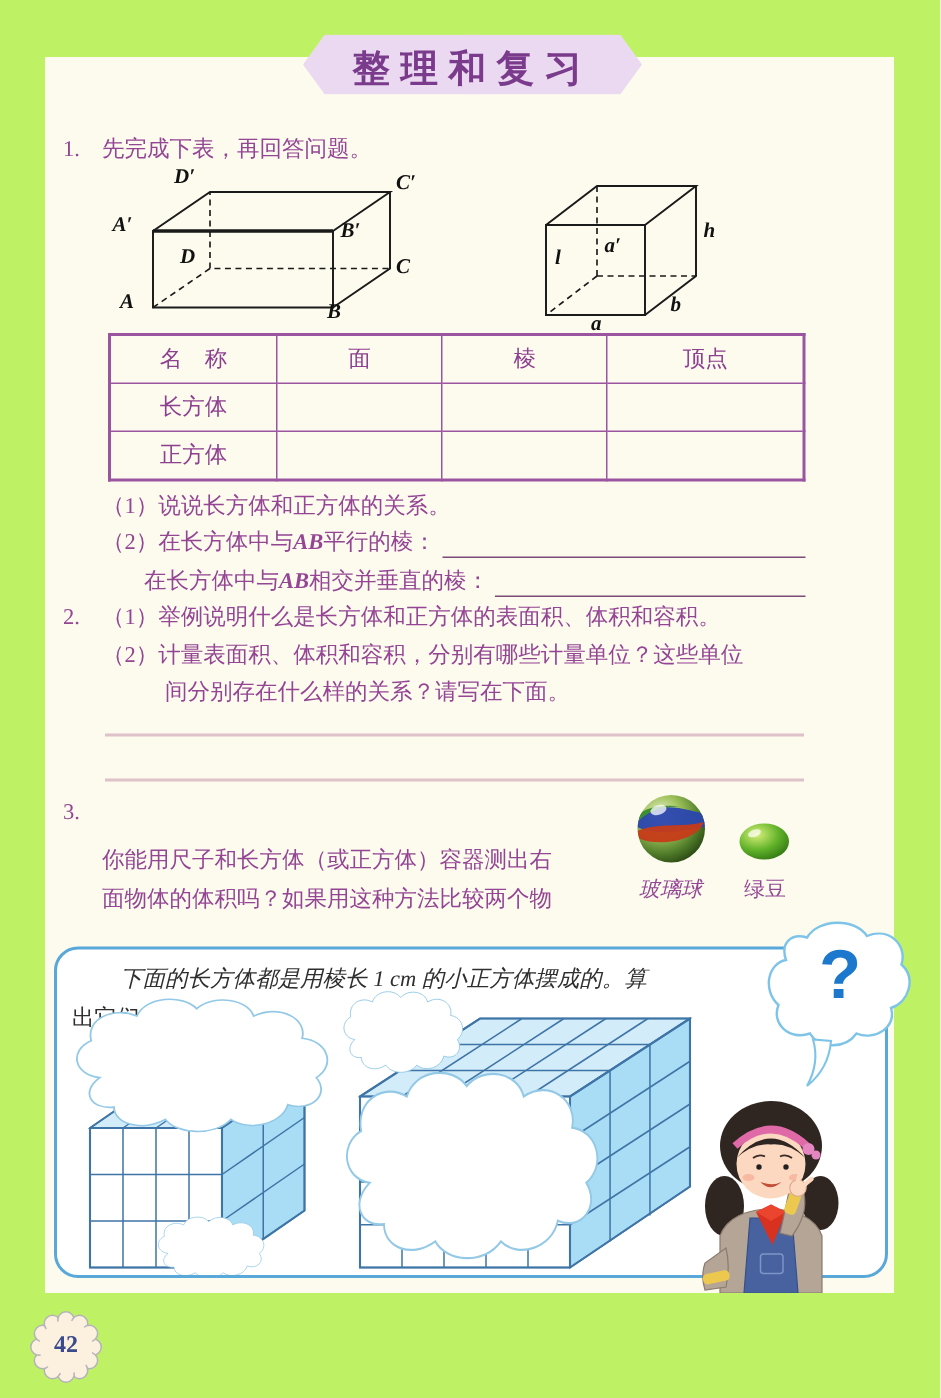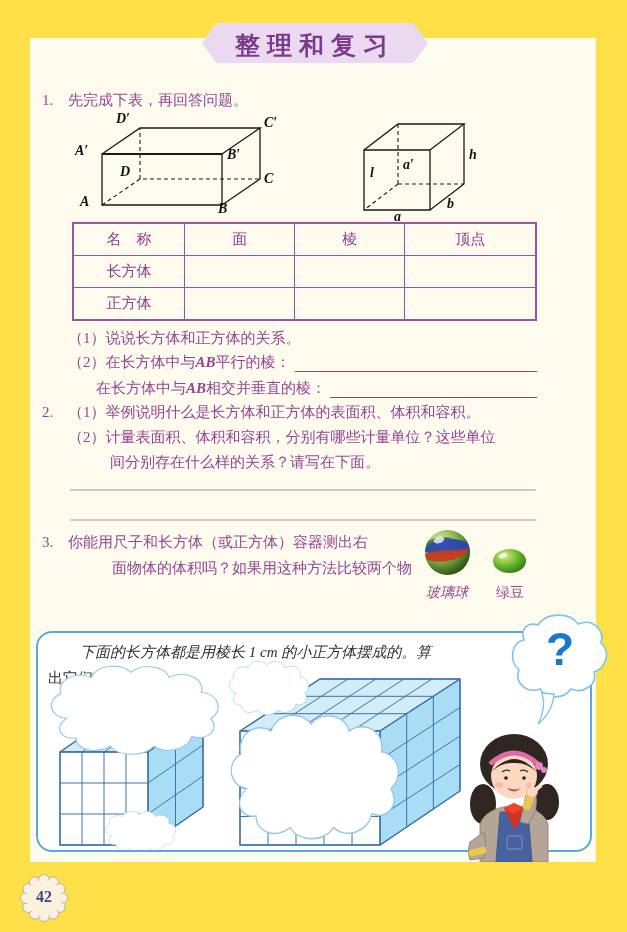--- a/index.html
+++ b/index.html
@@ -1,16 +1,16 @@
 <!DOCTYPE html>
 <html><head>
 <meta charset="utf-8">
 <style>
   html,body{margin:0;padding:0;background:#ffffff;}
-  .page{position:relative;width:627px;height:932px;background:#fde047;overflow:hidden;
+  .page{position:relative;width:627px;height:932px;background:#bef264;overflow:hidden;
         font-family:"Liberation Serif","DejaVu Serif",serif;}
   .paper{position:absolute;left:30px;top:38px;width:566px;height:824px;background:#fcfbee;}
   .abs{position:absolute;}
   .t{color:#944594;font-size:15px;line-height:20px;white-space:nowrap;}
   .num{display:inline-block;width:26px;}
   .ital{font-style:italic;font-weight:bold;}
   
   .banner{position:absolute;left:202px;top:23px;width:226px;height:40px;}
   .hex{position:absolute;top:0;width:132px;height:40px;background:#ead9f1;
        clip-path:polygon(0 50%,11% 0,89% 0,100% 50%,89% 100%,11% 100%);}
@@ -137,22 +137,22 @@
   <div class="abs t" style="left:42px;top:402px;">
     <span class="num">2.</span><span>（1）举例说明什么是长方体和正方体的表面积、体积和容积。</span>
   </div>
   <div class="abs t" style="left:68px;top:427px;">（2）计量表面积、体积和容积，分别有哪些计量单位？这些单位</div>
   <div class="abs t" style="left:110px;top:452px;">间分别存在什么样的关系？请写在下面。</div>
   <div class="abs ansline" style="left:70px;top:489px;width:466px;"></div>
   <div class="abs ansline" style="left:70px;top:519px;width:466px;"></div>
 
   <div class="abs t" style="left:42px;top:530px;line-height:25.5px;">
     <span class="num" style="vertical-align:top;">3.</span><span style="display:inline-block;vertical-align:top;">
-      <span style="display:block;">你能用尺子和长方体（或正方体）容器测出右</span>
-      <span style="display:block;margin-left:44px;">面物体的体积吗？如果用这种方法比较两个物</span>
+      <span style="display:block;margin-top:32px;">你能用尺子和长方体（或正方体）容器测出右</span>
+      <span style="display:block;">面物体的体积吗？如果用这种方法比较两个物</span>
     </span>
   </div>
 
   <div class="abs" style="left:424px;top:529px;width:47px;height:47px;">
     <svg width="47" height="47" viewBox="0 0 47 47">
       <defs>
         <radialGradient id="mg" cx="35%" cy="30%" r="75%">
           <stop offset="0%" stop-color="#f0f4d8"></stop>
           <stop offset="40%" stop-color="#9ec25a"></stop>
           <stop offset="78%" stop-color="#4e7a28"></stop>

